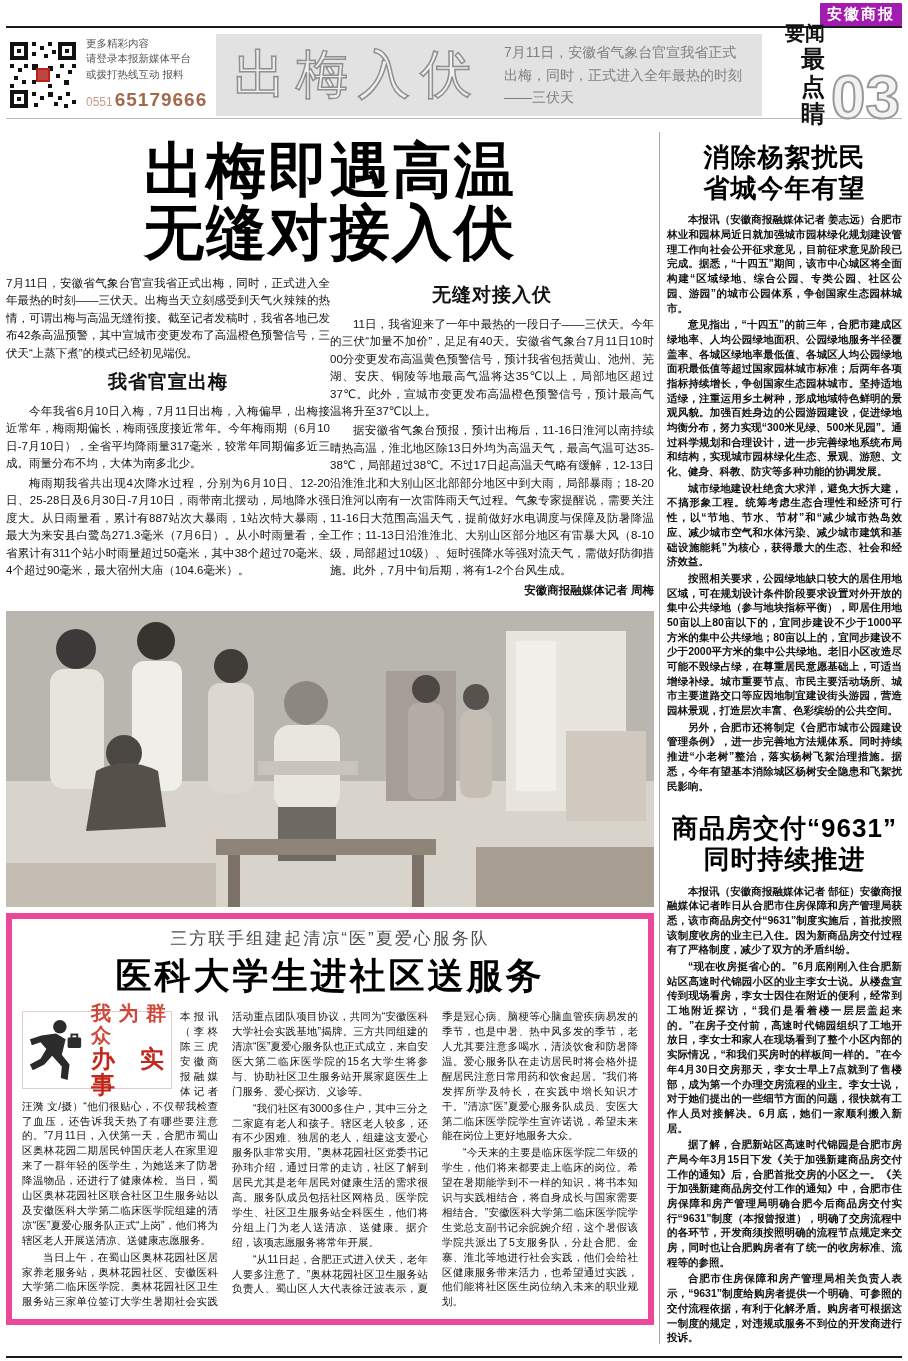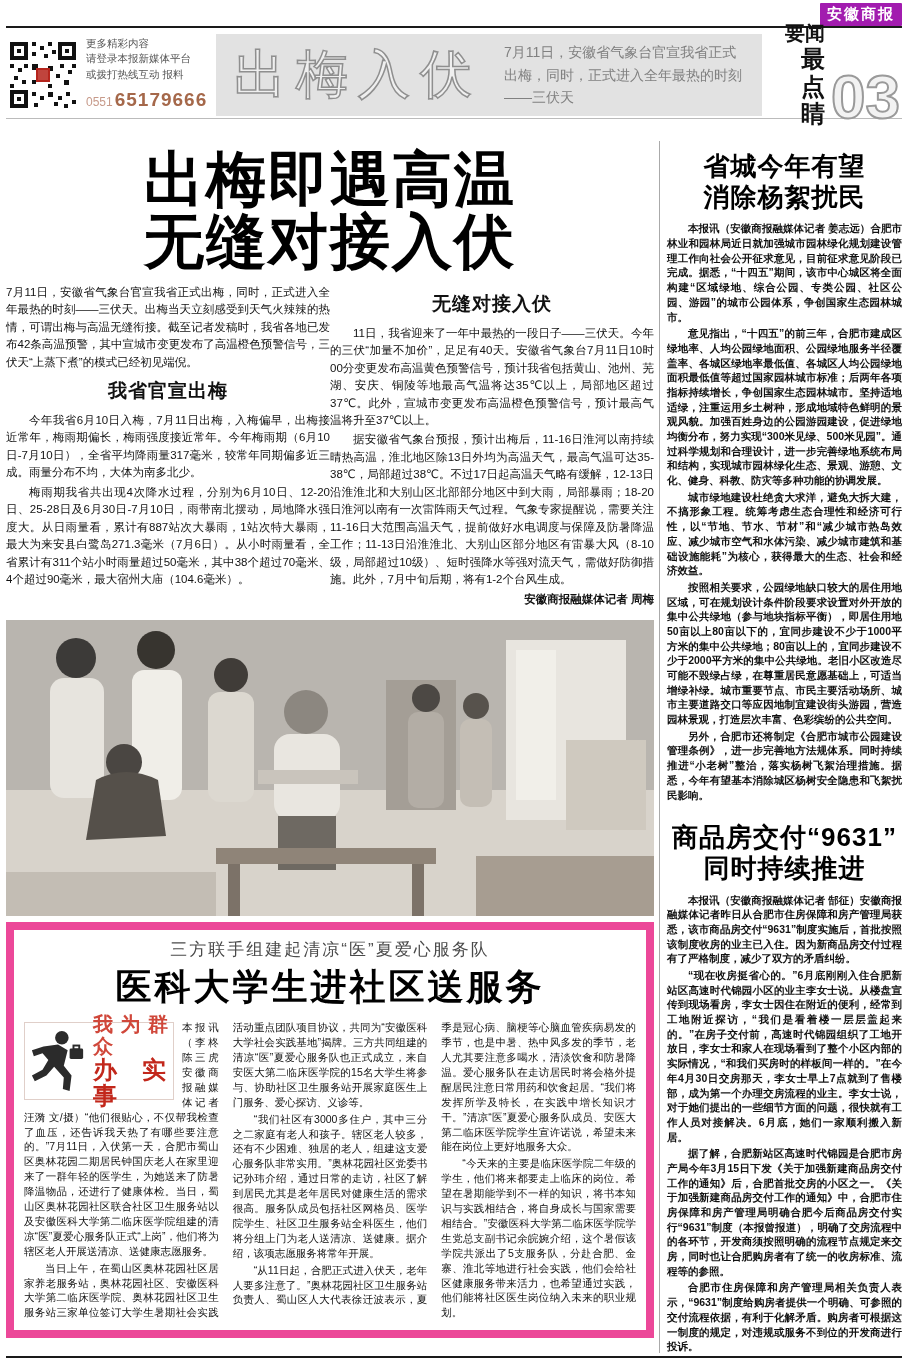--- a/index.html
+++ b/index.html
@@ -26,41 +26,41 @@
   .banner-main { flex:1; background:#e2e2e2; display:flex; align-items:center; gap:22px; padding:6px 18px; }
   .banner-title { font-size:52px; font-weight:200; color:#efefef; -webkit-text-stroke:1.5px #8f8f8f; letter-spacing:10px; white-space:nowrap; }
   .banner-sub { font-size:14px; color:#808080; line-height:1.6; max-width:300px; }
   .banner-right { width:140px; display:flex; align-items:center; justify-content:flex-end; gap:6px; padding-right:2px; }
   .section-names { text-align:right; line-height:1.15; }
   .section-l1 { font-size:20px; font-weight:bold; color:#111; }
   .section-l2 { font-size:24px; font-weight:900; color:#111;margin-left:36px; }
   .pageno { font-size:62px; font-weight:900; color:#f2f2f2; -webkit-text-stroke:2px #9a9a9a; line-height:.9;margin-top:44px; }
 
   
-  .content { display:flex; margin-top:22px; height:1212px; }
+  .content { display:flex; margin-top:13px; height:1212px; }
   .main-col { width:648px; }
   .v-divider { width:1px; background:#aaa; margin:0 5px; }
   .sidebar { flex:1; padding-left:2px; }
 
   
   .lead-headline { text-align:center; font-weight:900; color:#000; line-height:1.04; letter-spacing:2px; margin:8px 0 10px; }
   .lead-headline span { display:block; font-size:60px; }
   .lead-body { display:flex; }
   .lead-col { flex:1; font-size:11.5px; line-height:1.52; text-align:justify; color:#111; }
   .lead-col p { text-indent:2em; margin-bottom:2px; }
   .lead-col p.noindent { text-indent:0; }
   .subhead { text-align:center; font-size:19px; font-weight:bold; margin:6px 0; letter-spacing:1px; }
   .reporter { text-align:right; text-indent:0 !important; font-weight:bold; }
 
   
   .photo { width:648px; height:296px; margin:10px 0 0; display:block; background:#cfccc7; }
   .photo svg { display:block; width:100%; height:100%; }
 
   
-  .feature-box { border:8px solid #ec4899; margin-top:6px; padding:6px 10px 10px; min-height:400px; }
+  .feature-box { border:6px solid #ec4899; margin-top:6px; padding:6px 10px 10px; min-height:400px; }
   .kicker { text-align:center; font-size:17px; color:#4a4a4a; letter-spacing:2px; margin-top:2px; }
   .feature-headline { text-align:center; font-size:36px; font-weight:900; letter-spacing:3px; color:#000; margin:2px 0 8px; }
   .feature-body { column-count:3; column-gap:14px; font-size:10.5px; line-height:1.42; text-align:justify; color:#111; }
   .feature-body p { text-indent:2em; margin-bottom:2px; }
   .feature-body p.first { text-indent:0; }
   .badge { float:left; width:150px; height:78px; margin:2px 8px 4px 0; border:1px solid #e0cfc9; display:flex; align-items:center; gap:6px; padding:4px; }
   .badge svg { width:58px; height:64px; flex:0 0 auto; }
   .badge-text { color:#c2271b; font-weight:900; line-height:1.1; }
   .badge-l1 { font-size:20px; letter-spacing:1px; color:#d0473a; }
   .badge-l2 { font-size:24px; letter-spacing:3px; }
@@ -247,22 +247,22 @@
           <p>“今天来的主要是临床医学院二年级的学生，他们将来都要走上临床的岗位。希望在暑期能学到不一样的知识，将书本知识与实践相结合，将自身成长与国家需要相结合。”安徽医科大学第二临床医学院学生党总支副书记余皖婉介绍，这个暑假该学院共派出了5支服务队，分赴合肥、金寨、淮北等地进行社会实践，他们会给社区健康服务带来活力，也希望通过实践，他们能将社区医生岗位纳入未来的职业规划。</p>
         </div>
       </section>
     </main>
 
     <div class="v-divider"></div>
 
     <aside class="sidebar">
       <article class="side-article">
         <h2 class="side-title">
+          <span>消除杨絮扰民</span>
           <span>省城今年有望</span>
-          <span>消除杨絮扰民</span>
         </h2>
         <div class="side-body">
           <p>本报讯（安徽商报融媒体记者 姜志远）合肥市林业和园林局近日就加强城市园林绿化规划建设管理工作向社会公开征求意见，目前征求意见阶段已完成。据悉，“十四五”期间，该市中心城区将全面构建“区域绿地、综合公园、专类公园、社区公园、游园”的城市公园体系，争创国家生态园林城市。</p>
           <p>意见指出，“十四五”的前三年，合肥市建成区绿地率、人均公园绿地面积、公园绿地服务半径覆盖率、各城区绿地率最低值、各城区人均公园绿地面积最低值等超过国家园林城市标准；后两年各项指标持续增长，争创国家生态园林城市。坚持适地适绿，注重运用乡土树种，形成地域特色鲜明的景观风貌。加强百姓身边的公园游园建设，促进绿地均衡分布，努力实现“300米见绿、500米见园”。通过科学规划和合理设计，进一步完善绿地系统布局和结构，实现城市园林绿化生态、景观、游憩、文化、健身、科教、防灾等多种功能的协调发展。</p>
           <p>城市绿地建设杜绝贪大求洋，避免大拆大建，不搞形象工程。统筹考虑生态合理性和经济可行性，以“节地、节水、节材”和“减少城市热岛效应、减少城市空气和水体污染、减少城市建筑和基础设施能耗”为核心，获得最大的生态、社会和经济效益。</p>
           <p>按照相关要求，公园绿地缺口较大的居住用地区域，可在规划设计条件阶段要求设置对外开放的集中公共绿地（参与地块指标平衡），即居住用地50亩以上80亩以下的，宜同步建设不少于1000平方米的集中公共绿地；80亩以上的，宜同步建设不少于2000平方米的集中公共绿地。老旧小区改造尽可能不毁绿占绿，在尊重居民意愿基础上，可适当增绿补绿。城市重要节点、市民主要活动场所、城市主要道路交口等应因地制宜建设街头游园，营造园林景观，打造层次丰富、色彩缤纷的公共空间。</p>
           <p>另外，合肥市还将制定《合肥市城市公园建设管理条例》，进一步完善地方法规体系。同时持续推进“小老树”整治，落实杨树飞絮治理措施。据悉，今年有望基本消除城区杨树安全隐患和飞絮扰民影响。</p>
         </div>
       </article>
 

